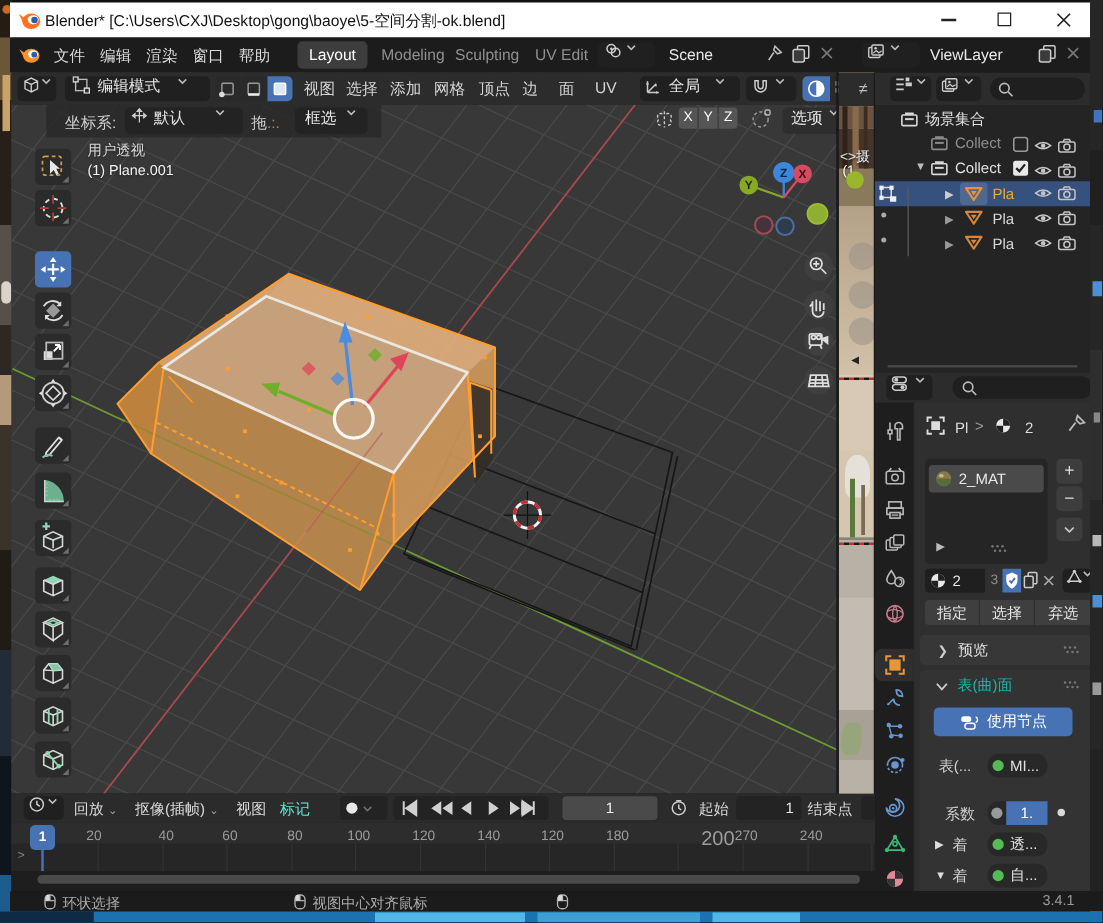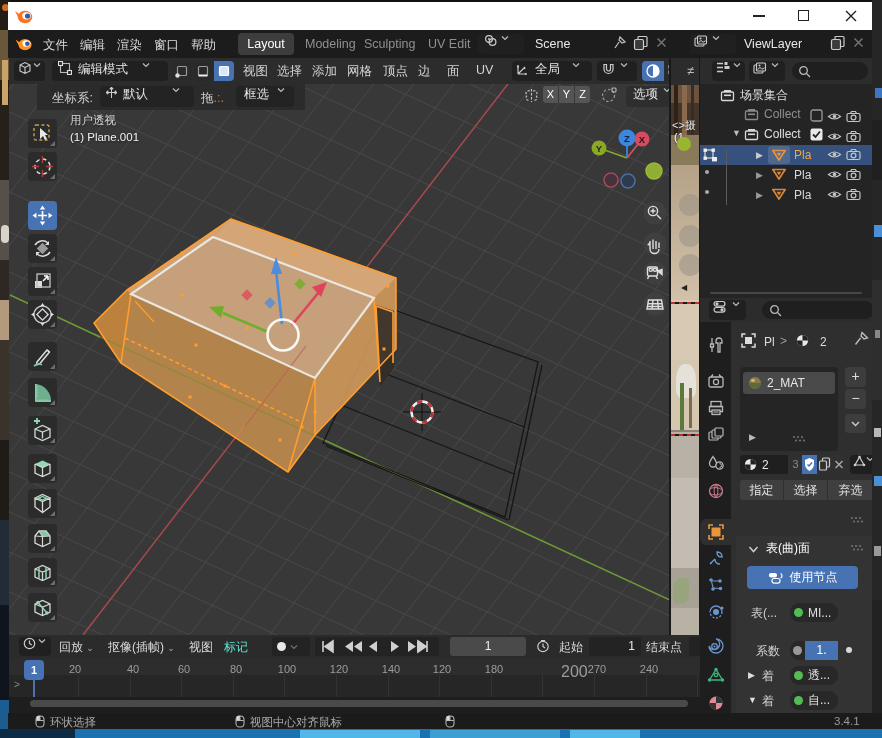--- a/index.html
+++ b/index.html
@@ -49,20 +49,21 @@
 <div class="r" style="left:570px;top:1px;width:70px;height:8px;background:#51b7e8"></div>
 </div>
 
 <div class="r" id="titlebar" style="left:8px;top:2px;width:864px;height:28px;background:#fff">
  <svg class="r" style="left:6px;top:5px" width="19" height="18" viewBox="0 0 19 18">
   <ellipse cx="11" cy="10" rx="7.2" ry="6.2" fill="#ff7021"></ellipse>
   <ellipse cx="12.5" cy="8.8" rx="4.4" ry="3.6" fill="#fff"></ellipse>
   <circle cx="13.6" cy="9" r="2.6" fill="#2a5ca8"></circle>
   <path d="M1 4 L9 10 L4 10 Z" fill="#ff7021"></path>
  </svg>
+ <div class="r" style="left:28px;top:7px;color:#111;font-size:12.5px;white-space:nowrap">Blender* [C:\Users\CXJ\Desktop\gong\baoye\5-空间分割-ok.blend]</div>
  <div class="r" style="left:745px;top:13px;width:12px;height:1.6px;background:#222"></div>
  <div class="r" style="left:790px;top:8px;width:11px;height:11px;border:1.4px solid #222"></div>
  <svg class="r" style="left:837px;top:8px" width="12" height="12" viewBox="0 0 12 12">
         <path d="M1 1 L11 11 M11 1 L1 11" stroke="#222" stroke-width="1.4"></path>
       </svg>
 </div>
 
 <div class="r" id="menubar" style="left:8px;top:30px;width:864px;height:28px;background:#1c1c1c;font-size:12.5px;color:#dadada">
  <svg class="r" style="left:7px;top:6px" width="18" height="16" viewBox="0 0 18 16">
   <ellipse cx="10" cy="8.6" rx="6.6" ry="5.6" fill="#ff9125"></ellipse>
@@ -879,37 +880,38 @@
           <circle cx="11" cy="10" r="1.3" fill="#ccc"></circle>
           <circle cx="2" cy="10" r="1.3" fill="#ccc"></circle>
         </svg>
         <svg width="8" height="8" viewBox="0 0 8 8">
           <path d="M1 2.5 L4 5.5 L7 2.5" stroke="#bbb" stroke-width="1.2" fill="none"></path>
         </svg>
 </div>
 <div class="r" style="left:40px;top:182px;width:43px;height:20px;background:#3f3f3f;border-radius:3px 0 0 3px;color:#e4e4e4;text-align:center;line-height:20px">指定</div>
 <div class="r" style="left:84px;top:182px;width:43px;height:20px;background:#3f3f3f;color:#e4e4e4;text-align:center;line-height:20px">选择</div>
 <div class="r" style="left:128px;top:182px;width:45px;height:20px;background:#3f3f3f;border-radius:0 3px 3px 0;color:#e4e4e4;text-align:center;line-height:20px">弃选</div>
+<div class="r" style="left:36px;top:210px;width:138px;height:24px;background:#373737;border-radius:4px;color:#e0e0e0;line-height:24px"><span style="margin-left:14px;font-size:10px;color:#ccc">❯</span><span style="margin-left:8px">预览</span></div>
 <div class="r" style="left:150px;top:218px">
         <svg width="14" height="8" viewBox="0 0 14 8">
           <g fill="#777">
             <circle cx="2" cy="2" r="1"></circle>
             <circle cx="6" cy="2" r="1"></circle>
             <circle cx="10" cy="2" r="1"></circle>
             <circle cx="4" cy="5.5" r="1"></circle>
             <circle cx="8" cy="5.5" r="1"></circle>
             <circle cx="12" cy="5.5" r="1"></circle>
           </g>
         </svg>
       </div>
 <div class="r" style="left:36px;top:238px;width:138px;height:179px;background:#333333;border-radius:4px 4px 0 0"></div>
 <svg class="r" style="left:48px;top:247px" width="11" height="9" viewBox="0 0 11 9">
         <path d="M1.5 2 L5.5 6.5 L9.5 2" stroke="#ccc" stroke-width="1.5" fill="none"></path>
       </svg>
-<div class="r" style="left:66px;top:242px;color:#ffffff">表(曲)面</div>
+<div class="r" style="left:66px;top:242px;color:#14b8a6">表(曲)面</div>
 <div class="r" style="left:150px;top:246px">
         <svg width="14" height="8" viewBox="0 0 14 8">
           <g fill="#777">
             <circle cx="2" cy="2" r="1"></circle>
             <circle cx="6" cy="2" r="1"></circle>
             <circle cx="10" cy="2" r="1"></circle>
             <circle cx="4" cy="5.5" r="1"></circle>
             <circle cx="8" cy="5.5" r="1"></circle>
             <circle cx="12" cy="5.5" r="1"></circle>
           </g>

